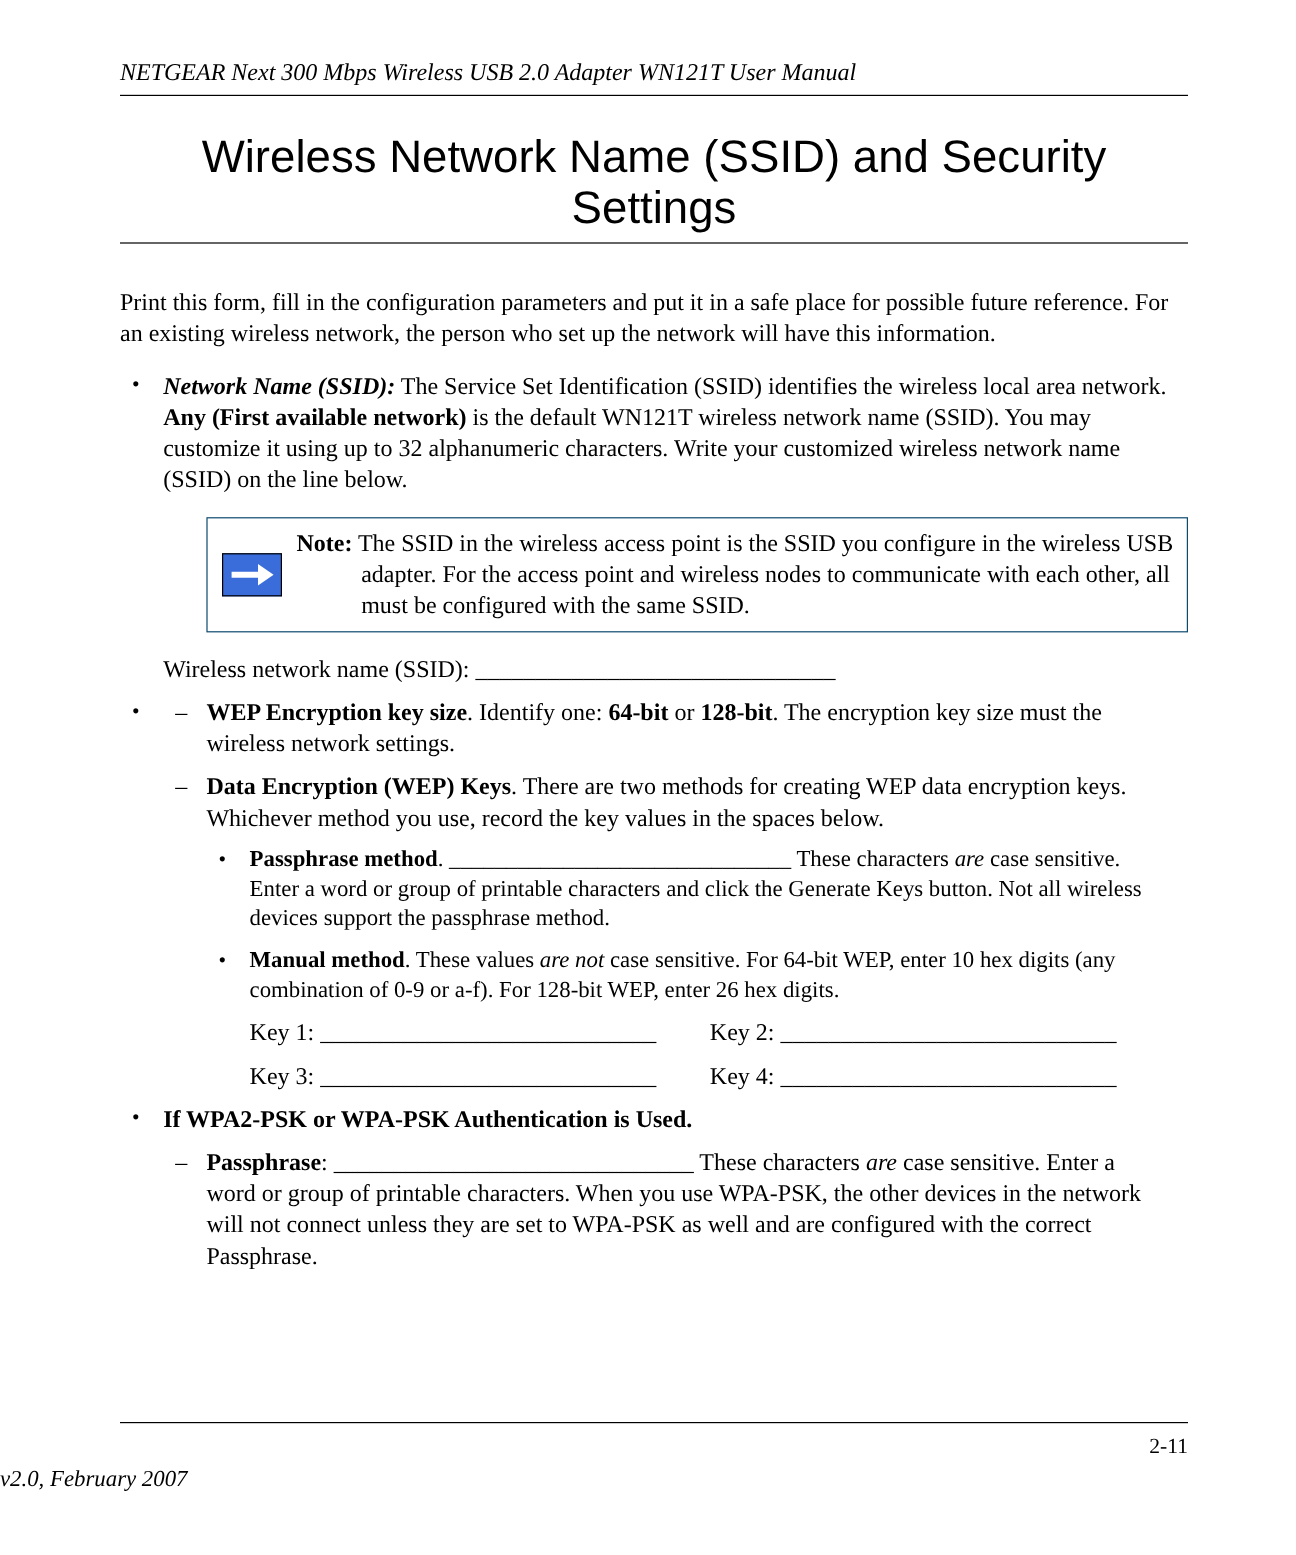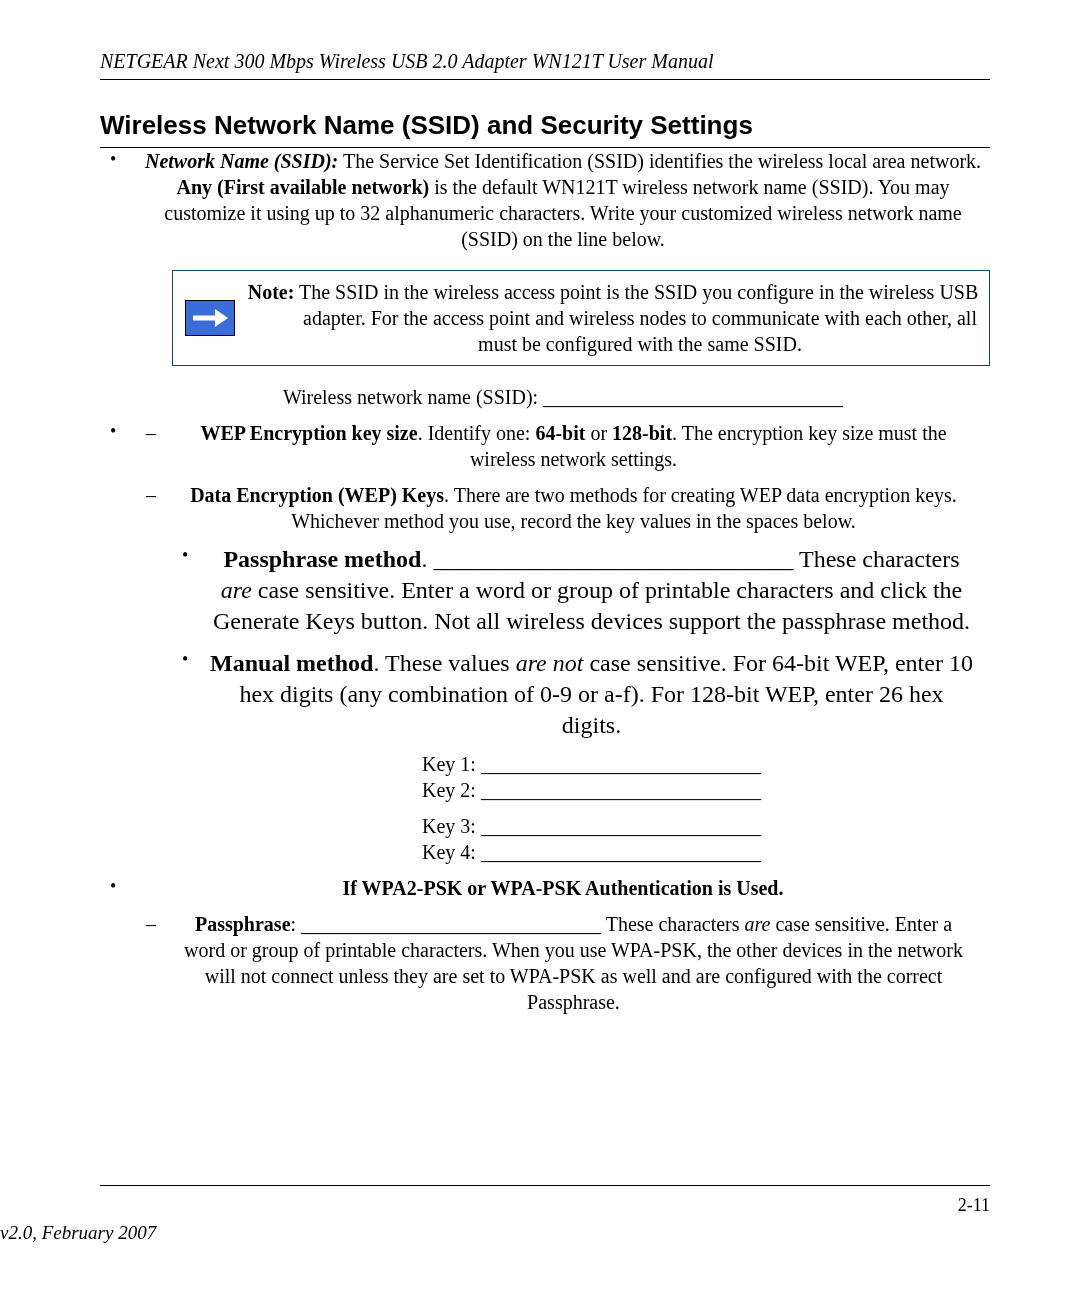--- a/index.html
+++ b/index.html
@@ -21,36 +21,36 @@
     font-size: 20px;
     padding-bottom: 6px;
   }
   .header-rule {
     border: none;
     border-top: 1.5px solid #000;
     margin: 0 0 30px 0;
   }
   h1.section-title {
     font-family: Arial, Helvetica, sans-serif;
-    font-weight: bold;
-    font-size: 26px;
+    font-weight: normal;
+    font-size: 38px;
     margin: 20px 0 0 0;
     padding-bottom: 6px;
     border-bottom: 1.5px solid #000;
+    text-align: center;
   }
   p.intro {
     font-size: 20px;
     line-height: 1.3;
     margin: 36px 0 18px 0;
   }
   ul.level1, ul.level2, ul.level3 {
     list-style: none;
     margin: 0;
     padding: 0;
-    text-align: center;
   }
   ul.level1 > li {
     font-size: 20px;
     line-height: 1.3;
     margin-bottom: 10px;
     padding-left: 36px;
     position: relative;
   }
   ul.level1 > li::before {
     content: "•";
@@ -66,21 +66,21 @@
     padding-left: 36px;
     position: relative;
   }
   ul.level2 > li::before {
     content: "–";
     position: absolute;
     left: 10px;
     top: 0;
   }
   ul.level3 > li {
-    font-size: 24px;
+    font-size: 19px;
     line-height: 1.3;
     margin: 10px 0 0 0;
     padding-left: 36px;
     position: relative;
   }
   ul.level3 > li::before {
     content: "•";
     position: absolute;
     left: 10px;
     top: 0;
@@ -121,21 +121,20 @@
   }
   .arrow-icon svg { display: block; }
   .ssid-line {
     font-size: 20px;
     margin: 16px 0 10px 36px;
   }
   .key-row {
     font-size: 20px;
     margin: 10px 0 0 36px;
     display: flex;
-    flex-direction: column;
   }
   .key-half { flex: 1; }
   .footer-rule {
     border: none;
     border-top: 1px solid #000;
     margin: 0;
     position: absolute;
     left: 100px;
     right: 90px;
     bottom: 110px;
@@ -161,20 +160,21 @@
 </head>
 <body>
 
 <div class="page">
 
   <div class="running-header">NETGEAR Next 300 Mbps Wireless USB 2.0 Adapter WN121T User Manual</div>
   <hr class="header-rule">
 
   <h1 class="section-title">Wireless Network Name (SSID) and Security Settings</h1>
 
+  <p class="intro">Print this form, fill in the configuration parameters and put it in a safe place for possible future reference. For an existing wireless network, the person who set up the network will have this information.</p>
 
   <ul class="level1">
     <li>
       <b><i>Network Name (SSID):</i></b><span> The Service Set Identification (SSID) identifies the wireless local area network. </span><b>Any (First available network)</b><span> is the default WN121T wireless network name (SSID). You may customize it using up to 32 alphanumeric characters. Write your customized wireless network name (SSID) on the line below.</span>
 
       <div class="note-box">
         <div class="note-icon-cell">
           <div class="arrow-icon">
             <svg width="38" height="20" viewBox="0 0 38 20">
               <line x1="2" y1="10" x2="26" y2="10" stroke="#fff" stroke-width="5"></line>

